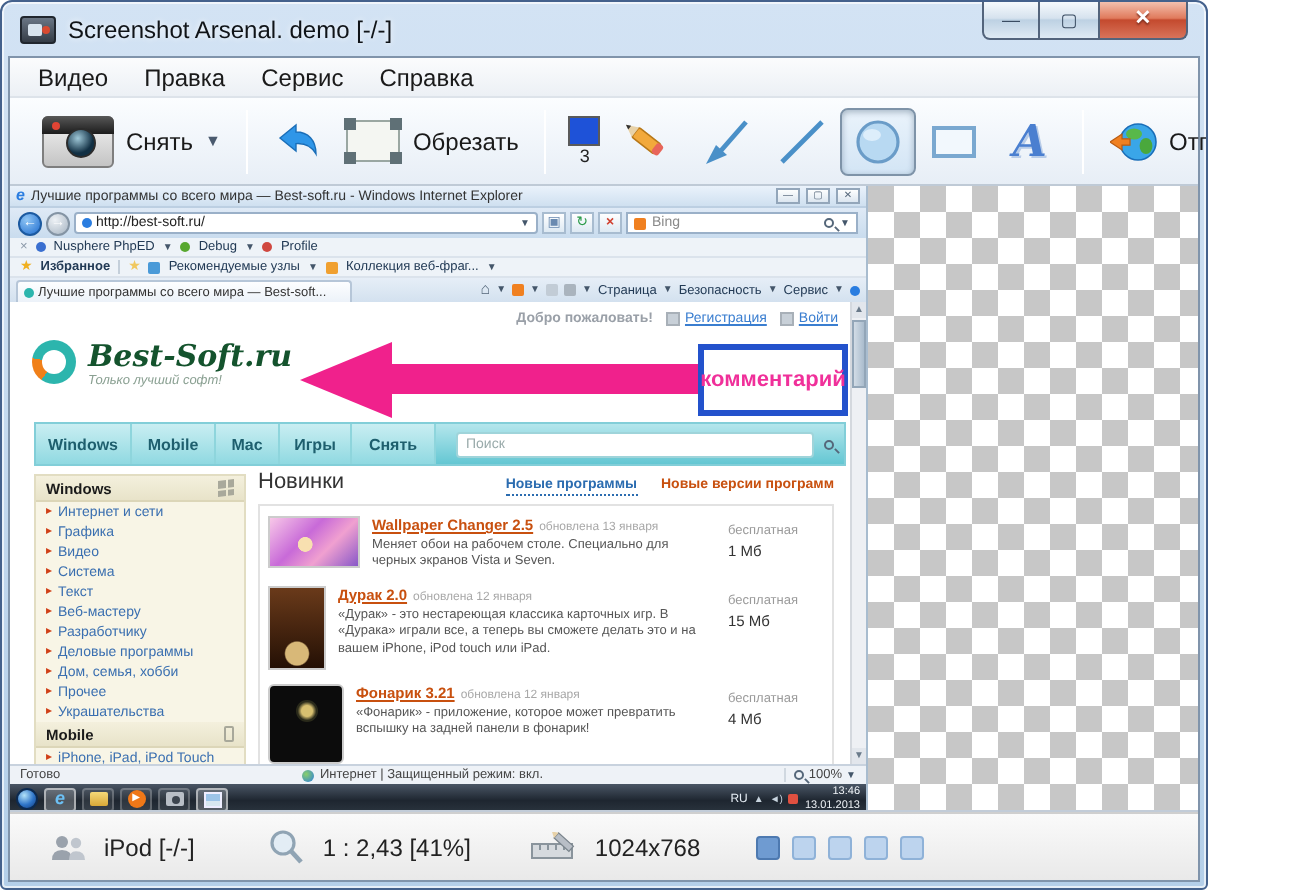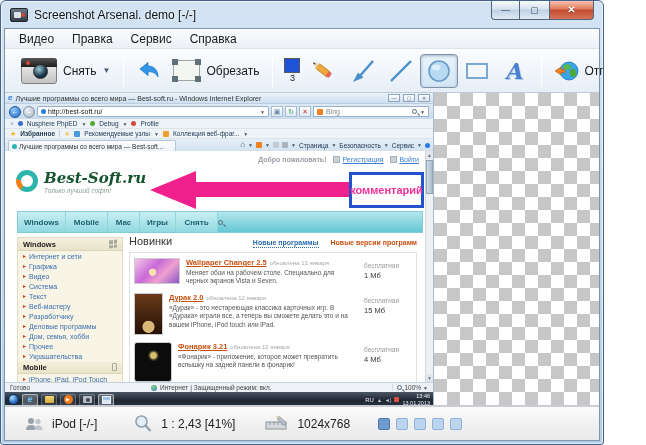--- a/index.html
+++ b/index.html
@@ -401,20 +401,21 @@
           <div class="arrow-shaft"></div>
           <div class="arrow-head"></div>
           <div class="annotation">комментарий</div>
 
           <div class="navbar">
             <span class="ntab">Windows</span>
             <span class="ntab">Mobile</span>
             <span class="ntab">Mac</span>
             <span class="ntab">Игры</span>
             <span class="ntab">Снять</span>
+            <input class="nsearch" placeholder="Поиск" style="">
             <span class="mag7 nmag"></span>
           </div>
 
           <div class="sidebar">
             <div class="sb-head">
               <span>Windows</span>
               <span class="ic-win">
                   <i></i>
                   <i></i>
                   <i></i>

